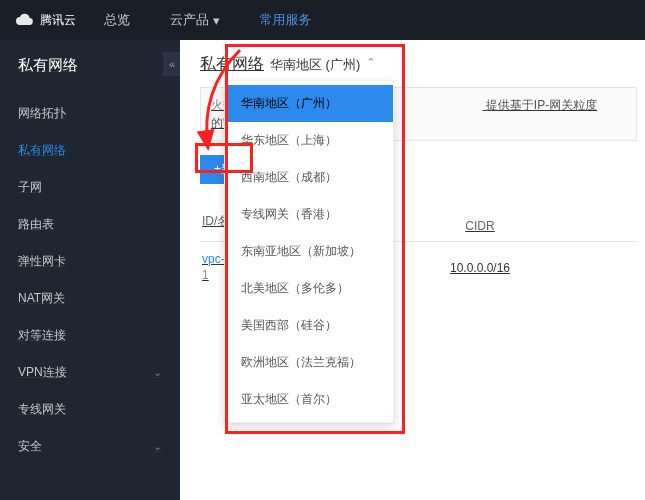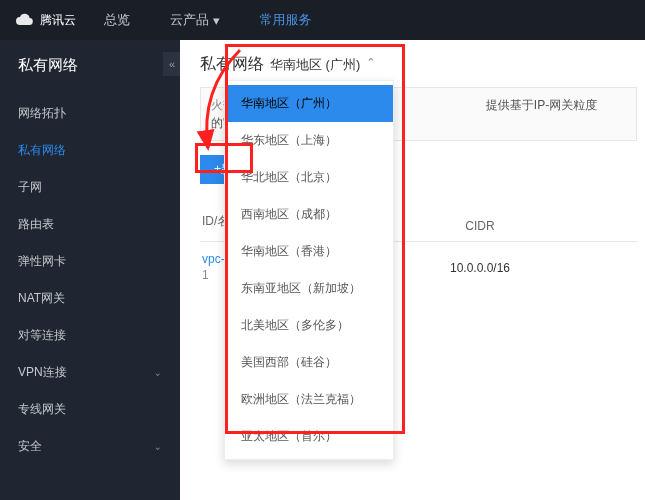--- a/index.html
+++ b/index.html
@@ -6,21 +6,21 @@
   body { font-family: "Microsoft YaHei", "PingFang SC", sans-serif; font-size: 12px; color: #333; width: 645px; height: 500px; overflow: hidden; background: #fff; position: relative; }
 
   .topbar { height: 40px; background: #1a1f27; display: flex; align-items: center; color: #fff; padding: 0 14px; }
   .logo { display: flex; align-items: center; font-size: 12px; }
   .logo svg { margin-right: 6px; }
   .top-links { display: flex; margin-left: 28px; gap: 16px; }
   .top-link { color: #c5c8cc; margin-right: 24px; font-size: 13px; cursor: pointer; display: flex; align-items: center; }
   .top-link .caret { margin-left: 4px; }
   .top-link.blue { color: #4a90e2; }
 
-  .shell { display: flex; height: 460px; }
+  .shell { display: flex; height: 460px; text-decoration: underline; }
   .sidebar { width: 180px; background: #1f2631; color: #c5c8cc; position: relative; }
   .sidebar-title { font-size: 15px; color: #fff; padding: 16px 0 14px 18px; }
   .collapse-btn { position: absolute; right: -1px; top: 12px; width: 18px; height: 24px; background: #2b3340; color: #9aa0a8; display: flex; align-items: center; justify-content: center; font-size: 11px; cursor: pointer; }
   .side-items { padding-top: 6px; }
   .side-item { padding: 10px 18px; font-size: 12px; cursor: pointer; display: flex; justify-content: space-between; align-items: center; }
   .side-item.active { color: #2b8aeb; }
   .chev { font-size: 10px; color: #7a828c; }
 
   .main { flex: 1; background: #fff; position: relative; padding: 14px 8px 0 20px; }
   .page-title { font-size: 16px; margin-bottom: 12px; }
@@ -121,23 +121,22 @@
     <div class="page-title">私有网络</div>
 
     <div class="region-trigger">
       <span>华南地区 (广州)</span>
       <span class="caret-up">⌃</span>
     </div>
 
     <div class="region-dropdown" id="region-dropdown">
         <div class="region-item selected">华南地区（广州）</div>
         <div class="region-item">华东地区（上海）</div>
-        <div class="region-item">华北地区（北京）</div>
         <div class="region-item">西南地区（成都）</div>
-        <div class="region-item">华南地区（香港）</div>
+        <div class="region-item">专线网关（香港）</div>
         <div class="region-item">东南亚地区（新加坡）</div>
         <div class="region-item">北美地区（多伦多）</div>
         <div class="region-item">美国西部（硅谷）</div>
         <div class="region-item">欧洲地区（法兰克福）</div>
         <div class="region-item">亚太地区（首尔）</div>
       </div>
 
     <div class="notice">
       <span class="hot">火热内</span><span>：网</span>
       <span style="visibility:hidden">XXXXXXXXXXXXXXXXXXXXXXXXXX</span>

